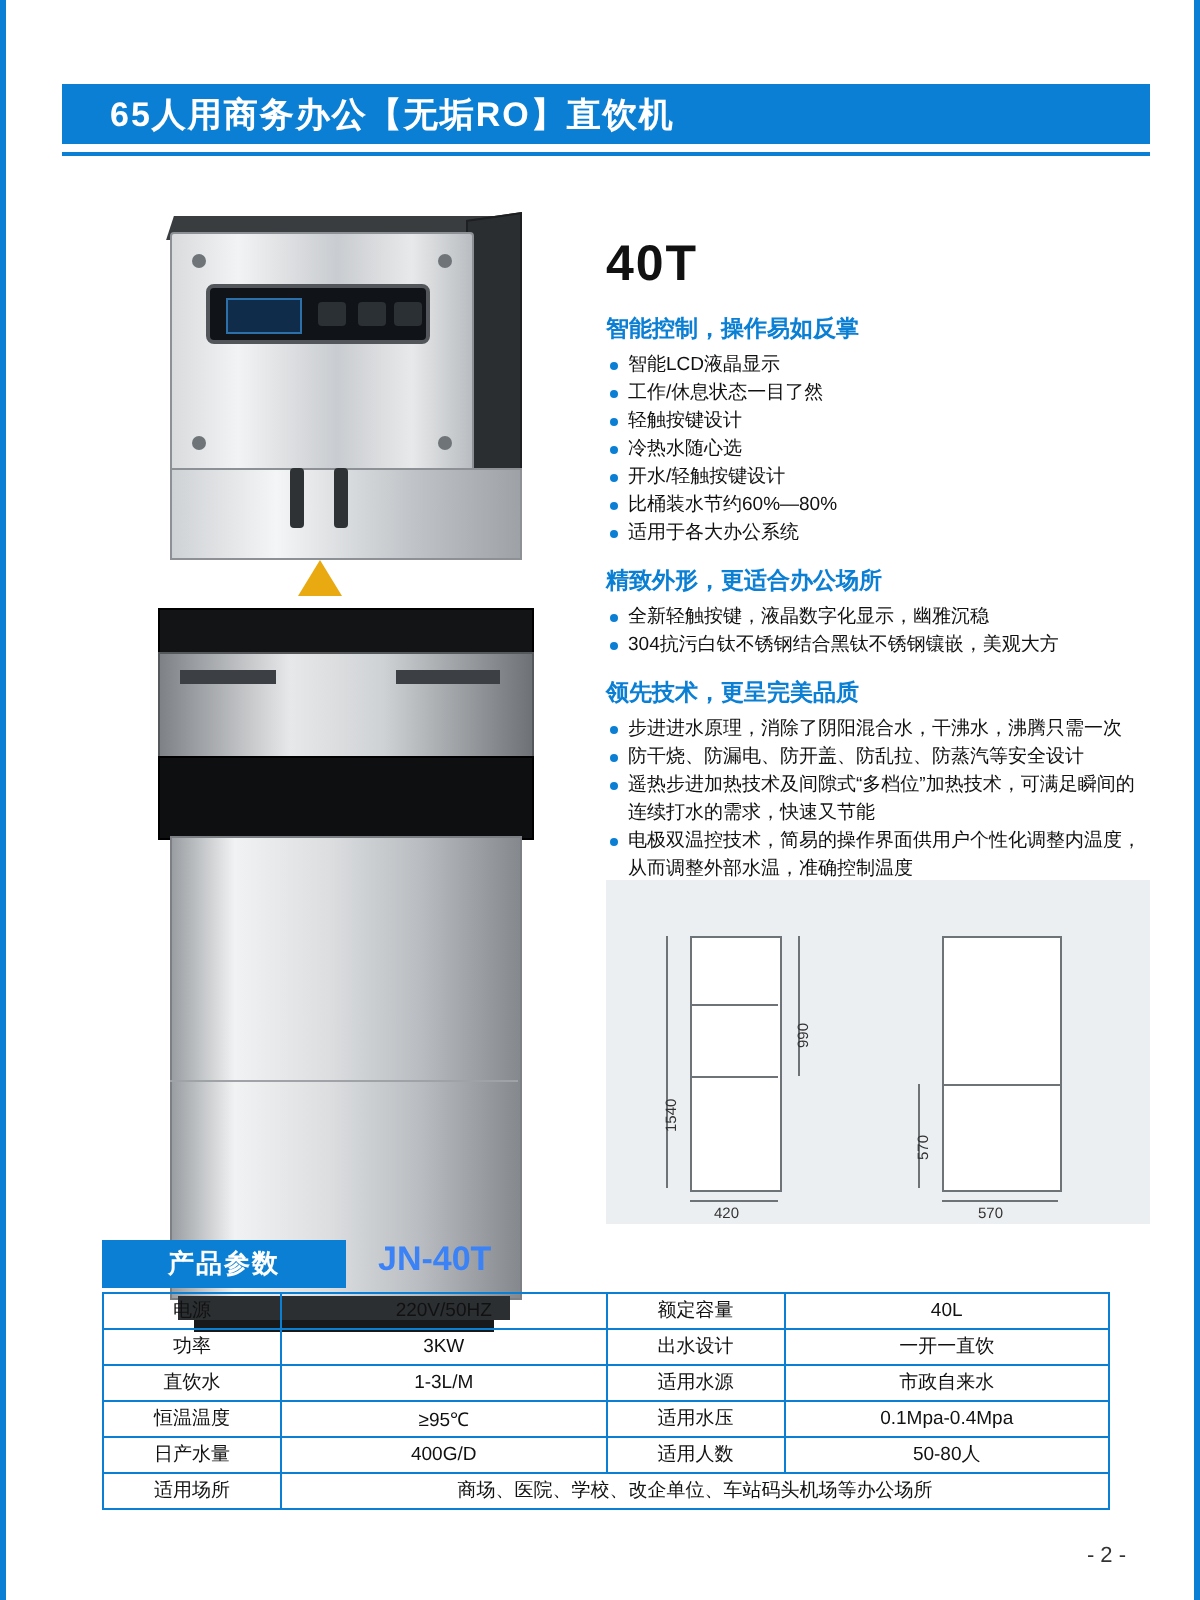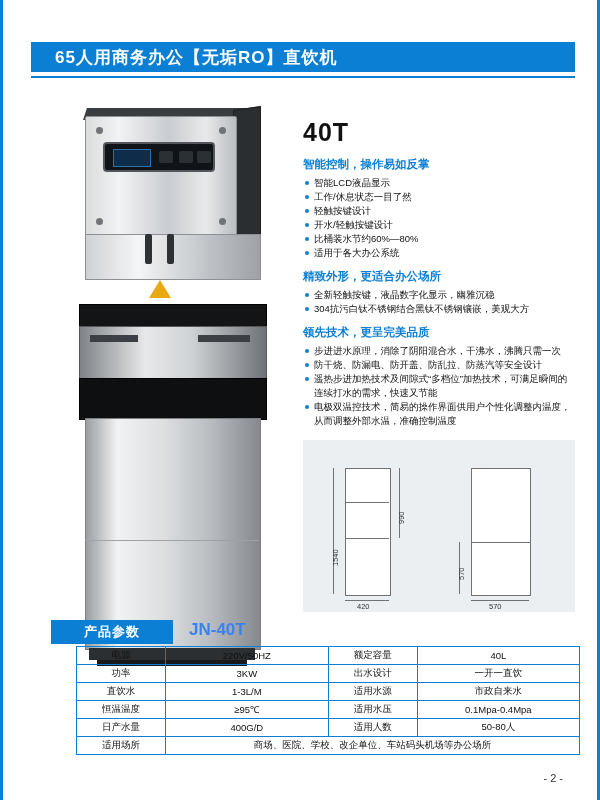--- a/index.html
+++ b/index.html
@@ -147,21 +147,21 @@
   .spec-head{
     position:absolute;left:48px;top:620px;width:122px;height:24px;
     background:#0a7fd4;display:flex;align-items:center;justify-content:center;
   }
   .spec-head span{color:#fff;font-size:13px;font-weight:bold;letter-spacing:1px;}
   .spec-model{
     position:absolute;left:186px;top:620px;font-size:17px;font-weight:bold;color:#3b82f6;text-align:center;
   }
   table.spec{
     position:absolute;left:48px;top:646px;width:504px;
-    border-collapse:collapse;font-size:9.5px;margin-left:25px;
+    border-collapse:collapse;font-size:9.5px;
   }
   table.spec td{
     border:1px solid #0a7fd4;height:17px;text-align:center;color:#111;padding:0 2px;
   }
   td.lbl{width:88px;}
   td.val{width:164px;}
 
   
   .page-num{
     position:absolute;right:34px;bottom:16px;font-size:11px;color:#333;
@@ -209,20 +209,21 @@
   </div>
 
   <div class="rcol">
     <div class="model">40T</div>
 
     <div class="sec-title">智能控制，操作易如反掌</div>
     <ul class="bullets">
       <li>智能LCD液晶显示</li>
       <li>工作/休息状态一目了然</li>
       <li>轻触按键设计</li>
+      <li>冷热水随心选</li>
       <li>开水/轻触按键设计</li>
       <li>比桶装水节约60%—80%</li>
       <li>适用于各大办公系统</li>
     </ul>
 
     <div class="sec-title">精致外形，更适合办公场所</div>
     <ul class="bullets">
       <li>全新轻触按键，液晶数字化显示，幽雅沉稳</li>
       <li>304抗污白钛不锈钢结合黑钛不锈钢镶嵌，美观大方</li>
     </ul>

